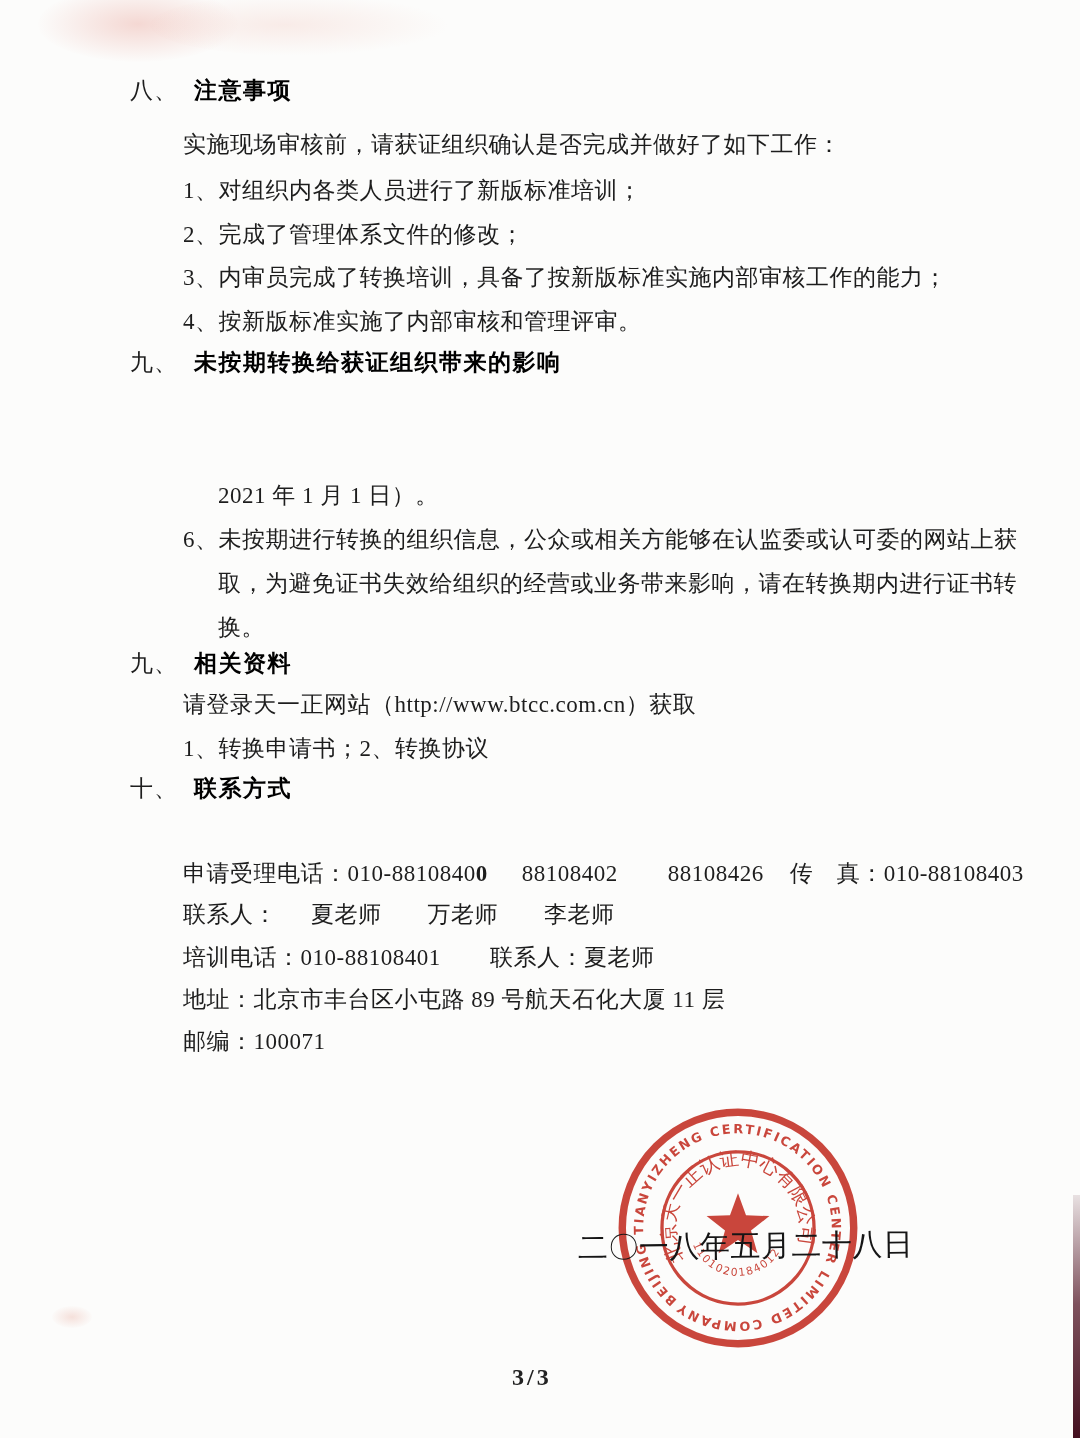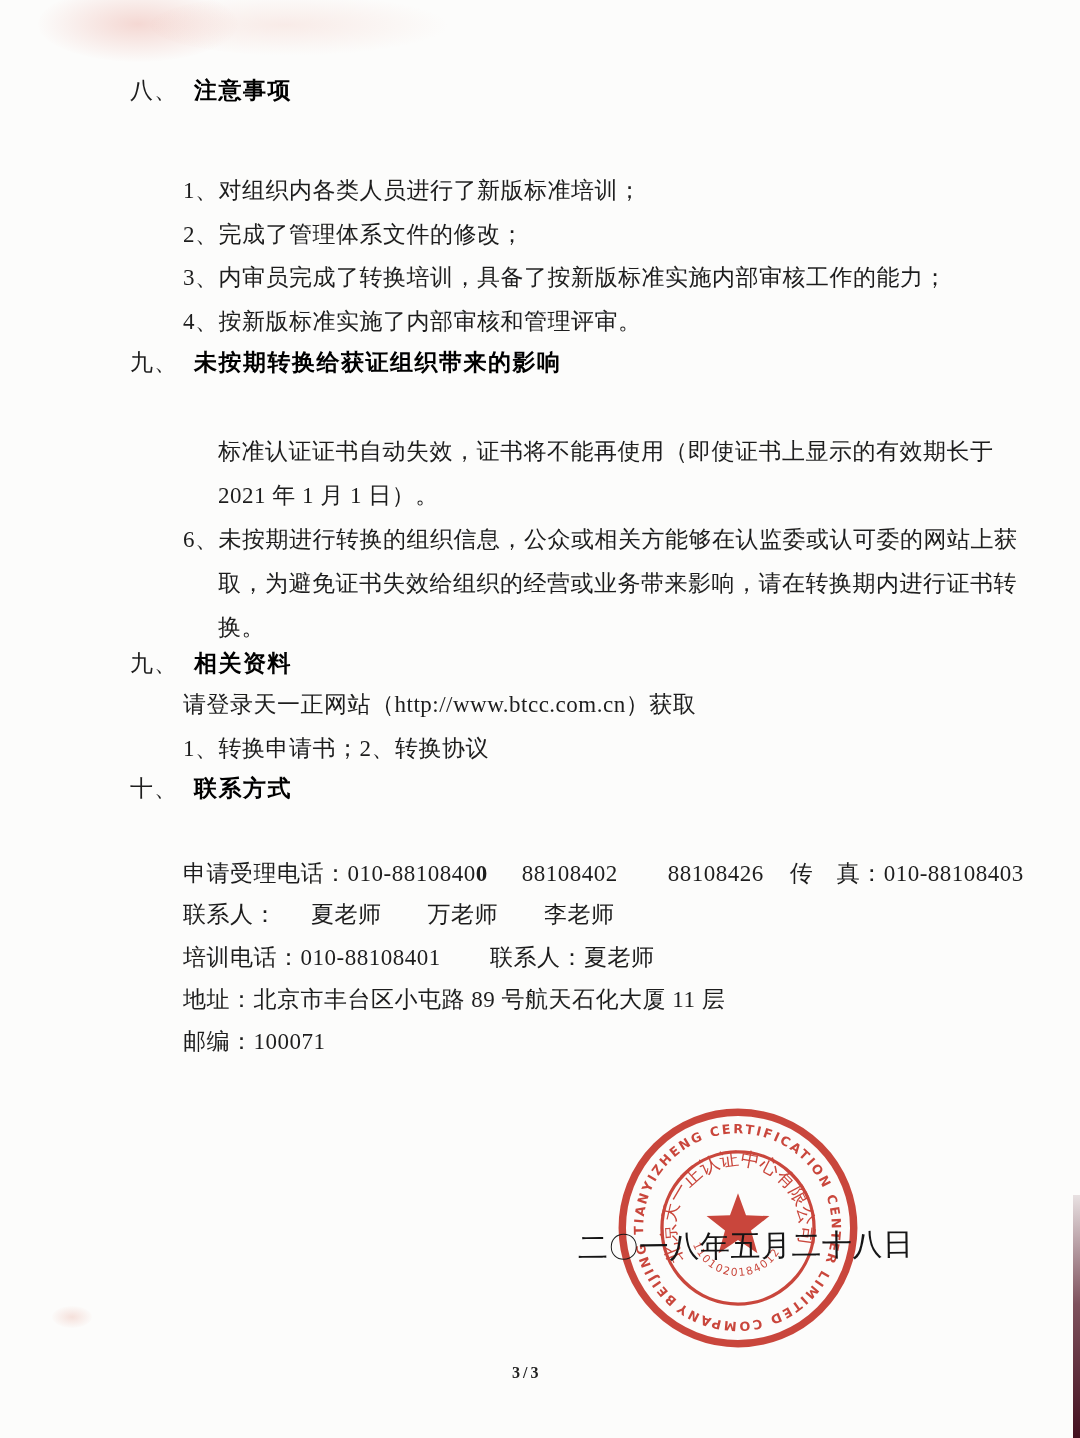--- a/index.html
+++ b/index.html
@@ -28,45 +28,45 @@
     background:radial-gradient(ellipse at 45% 50%, rgba(243,208,200,0.38), rgba(243,208,200,0) 70%); }
   .smudge-c { left:52px; top:1306px; width:40px; height:22px;
     background:radial-gradient(ellipse at 50% 50%, rgba(238,196,186,0.5), rgba(238,196,186,0) 75%); }
   .edge-strip { position:absolute; right:0; top:1195px; width:7px; height:243px;
     background:linear-gradient(to bottom, rgba(90,30,45,0.12), rgba(84,24,40,0.75) 45%, #43101f); }
   .stamp-wrap { position:absolute; left:614px; top:1104px; width:248px; height:248px;
     opacity:0.9; mix-blend-mode:multiply; z-index:1; }
   .stamp-wrap svg { display:block; width:100%; height:100%; }
   .date-line { position:absolute; left:578px; top:1226px; font-size:30px; letter-spacing:0.5px;
     color:#151515; z-index:2; transform:rotate(-0.6deg); white-space:nowrap; }
-  .page-number { position:absolute; left:512px; top:1364px; font-size:16px; font-weight:bold;
+  .page-number { position:absolute; left:512px; top:1364px; font-size:24px; font-weight:bold;
     letter-spacing:3px; color:#222; }
 </style>
 </head>
 <body>
 
 <div class="page">
 
   <div class="smudge smudge-a"></div>
   <div class="smudge smudge-b"></div>
   <div class="smudge smudge-c"></div>
   <div class="edge-strip"></div>
 
   <div class="heading num-left" style="top:76px">
     <span class="hnum">八、</span><span class="htitle">注意事项</span>
   </div>
+  <div class="line body-left" style="top:130px">实施现场审核前，请获证组织确认是否完成并做好了如下工作：</div>
   <div class="line body-left" style="top:176px">1、对组织内各类人员进行了新版标准培训；</div>
   <div class="line body-left" style="top:220px">2、完成了管理体系文件的修改；</div>
   <div class="line body-left" style="top:263px">3、内审员完成了转换培训，具备了按新版标准实施内部审核工作的能力；</div>
   <div class="line body-left" style="top:307px">4、按新版标准实施了内部审核和管理评审。</div>
 
   <div class="heading num-left" style="top:348px">
     <span class="hnum">九、</span><span class="htitle">未按期转换给获证组织带来的影响</span>
   </div>
-  <div class="line indent" style="top:437px">标准认证证书自动失效，证书将不能再使用（即使证书上显示的有效期长于</div>
   <div class="line indent" style="top:481px">2021 年 1 月 1 日）。</div>
   <div class="line body-left" style="top:525px">6、未按期进行转换的组织信息，公众或相关方能够在认监委或认可委的网站上获</div>
   <div class="line indent" style="top:569px">取，为避免证书失效给组织的经营或业务带来影响，请在转换期内进行证书转</div>
   <div class="line indent" style="top:613px">换。</div>
 
   <div class="heading num-left" style="top:649px">
     <span class="hnum">九、</span><span class="htitle">相关资料</span>
   </div>
   <div class="line body-left" style="top:690px">请登录天一正网站（http://www.btcc.com.cn）获取</div>
   <div class="line body-left" style="top:734px">1、转换申请书；2、转换协议</div>

